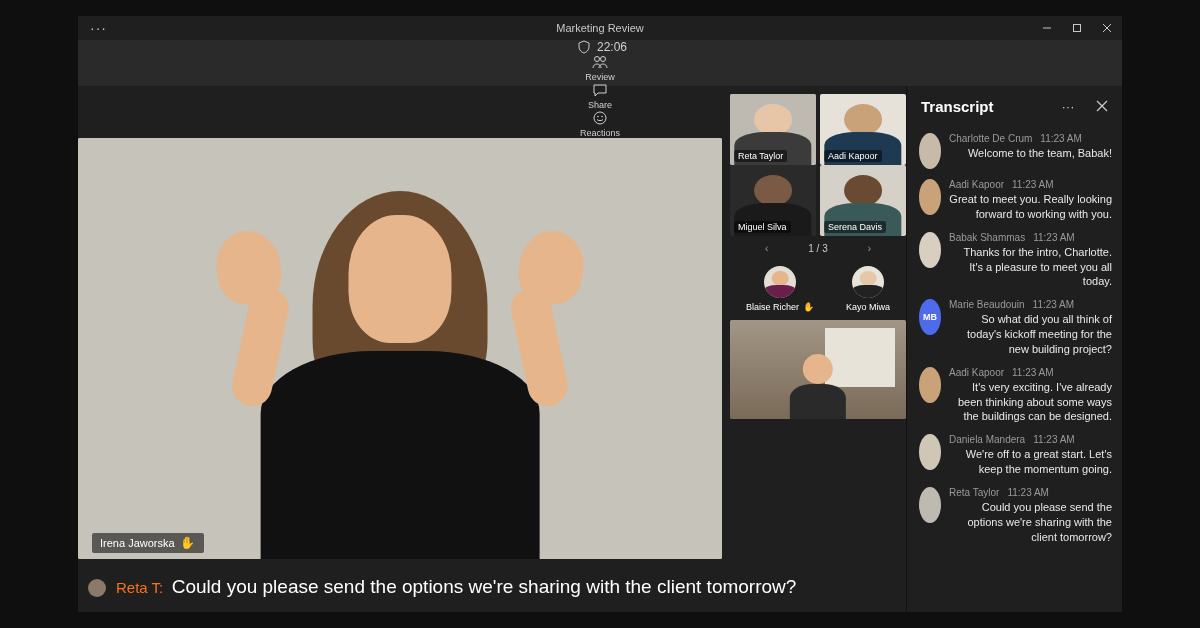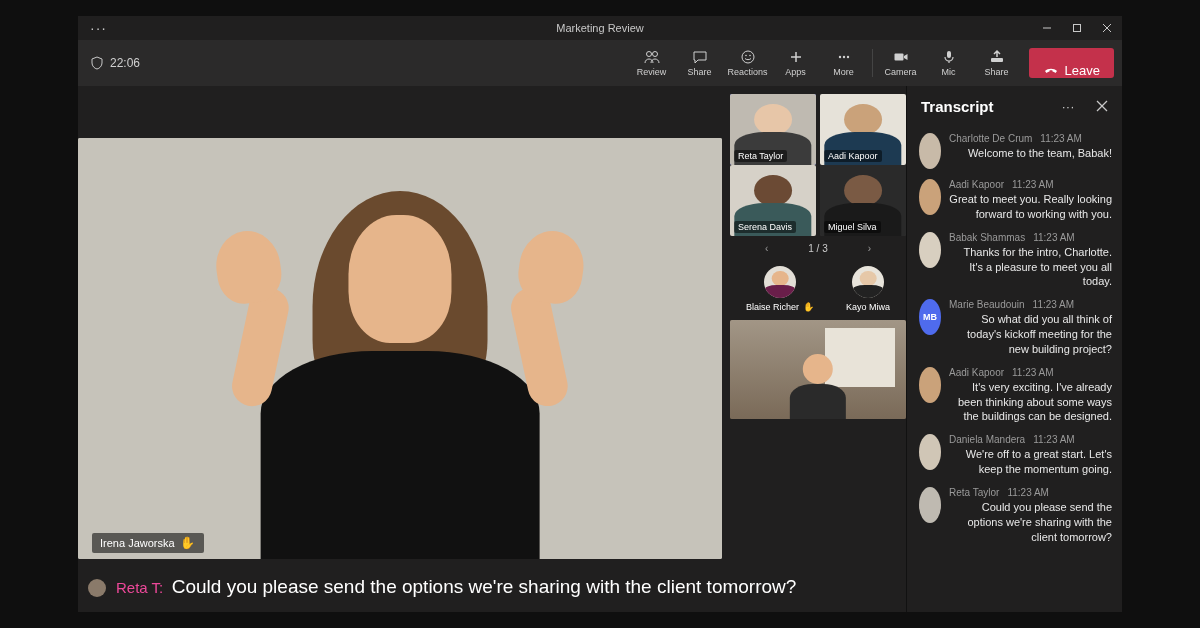--- a/index.html
+++ b/index.html
@@ -2,21 +2,21 @@
 <html><head>
 <meta charset="utf-8">
 <style>
   * { margin: 0; padding: 0; box-sizing: border-box; font-family: "Segoe UI", -apple-system, sans-serif; }
   body { background: #0f0f0f; width: 1200px; height: 628px; overflow: hidden; color: #fff; }
   .app { position: absolute; top: 16px; left: 78px; right: 78px; bottom: 16px; background: #201f1f; display: flex; flex-direction: column; }
   .titlebar { height: 24px; display: flex; align-items: center; justify-content: center; position: relative; background: #201f1f; font-size: 11px; color: #c8c8c8; }
   .titlebar .ellipsis { position: absolute; left: 12px; font-size: 14px; letter-spacing: 1px; cursor: pointer; }
   .titlebar .win-controls { position: absolute; right: 0; display: flex; gap: 0; }
   .titlebar .win-controls div { width: 30px; height: 24px; display: flex; align-items: center; justify-content: center; font-size: 10px; cursor: pointer; }
-  .toolbar { height: 46px; display: flex; align-items: center; padding: 0 8px; background: #2b2a2a; }
+  .toolbar { height: 46px; display: flex; align-items: center; padding: 0 8px; background: #2b2a2a; flex-direction: column; }
   .toolbar .timer { display: flex; align-items: center; gap: 6px; font-size: 12px; color: #d0d0d0; margin-left: 4px; }
   .toolbar .spacer { flex: 1; }
   .toolbar .btn { display: flex; flex-direction: column; align-items: center; justify-content: center; width: 48px; height: 46px; font-size: 9px; color: #d0d0d0; cursor: pointer; gap: 2px; }
   .toolbar .btn .ico { height: 16px; display: flex; align-items: center; justify-content: center; }
   .toolbar .btn svg { width: 16px; height: 16px; fill: #d0d0d0; }
   .toolbar .divider { width: 1px; height: 28px; background: #444; margin: 0 4px; }
   .toolbar .leave { background: #c4314b; color: #fff; border-radius: 3px; height: 30px; padding: 0 14px; display: flex; align-items: flex-end; gap: 6px; font-size: 13px; margin-left: 8px; cursor: pointer; }
   .main { flex: 1; display: flex; min-height: 0; }
   .stage { flex: 1; display: flex; flex-direction: column; padding: 8px 0 8px 0; min-width: 0; }
   .stage-row { flex: 1; display: flex; gap: 8px; min-height: 0; }
@@ -49,21 +49,21 @@
   .avatar-item .circ { width: 32px; height: 32px; border-radius: 50%; position:relative; overflow:hidden; }
   .avatar-item .label { display:flex; align-items:center; gap:4px; }
   .room-tile { width: 100%; aspect-ratio: 16/9; border-radius: 2px; background: #6b5a48; position:relative; overflow:hidden; }
   .room-tile .wall { position:absolute; inset:0; background:linear-gradient(180deg,#a29686 0%,#7a6a58 100%); }
   .room-tile .win { position:absolute; right:6%; top:8%; width:40%; height:60%; background:#e8e3d8; }
   .room-tile .pers { position:absolute; left:34%; bottom:0; width:32%; height:70%; }
   .room-tile .ph { position:absolute; top:6%; left:50%; transform:translateX(-50%); width:54%; height:44%; background:#e6b58b; border-radius:50%; }
   .room-tile .pb { position:absolute; bottom:0; left:50%; transform:translateX(-50%); width:100%; height:50%; background:#2a2a2a; border-radius:40% 40% 0 0; }
   .caption-bar { padding: 8px 10px 4px; display: flex; align-items: flex-start; gap: 10px; }
   .caption-bar .cap-avatar { width: 18px; height: 18px; border-radius: 50%; background: #8a7a6a; flex-shrink: 0; margin-top: 4px; }
-  .caption-bar .cap-name { font-size: 15px; color: #ec4899; margin-right: 4px; }
+  .caption-bar .cap-name { font-size: 15px; color: #f97316; margin-right: 4px; }
   .caption-bar .cap-text { font-size: 19px; line-height: 1.3; color: #fff; }
   .transcript { width: 216px; background: #201f1f; display: flex; flex-direction: column; border-left: 1px solid #111; }
   .transcript-header { display: flex; align-items: center; padding: 10px 10px 8px 14px; gap: 14px; }
   .transcript-header .title { font-size: 15px; font-weight: 600; flex: 1; }
   .transcript-header .ico { width: 20px; height: 20px; display: flex; align-items: center; justify-content: center; cursor: pointer; color: #c8c8c8; font-size: 13px; }
   .transcript-body { flex: 1; overflow-y: auto; padding: 4px 10px 8px 12px; }
   .entry { display: flex; gap: 8px; padding: 5px 0; }
   .entry .av { width: 22px; height: 36px; border-radius: 50%; flex-shrink: 0; display:flex; align-items:center; justify-content:center; font-size:9px; font-weight:600; }
   .entry .content { flex: 1; min-width: 0; }
   .entry .meta { display: flex; gap: 8px; font-size: 10px; color: #9a9a9a; margin-bottom: 2px; }
@@ -220,30 +220,30 @@
                 </div>
                 <div class="tile">
                   <div class="tile-bg" style="background:#e6e2d9"></div>
       <div class="head" style="background:#caa27a"></div>
       <div class="body" style="background:#1d3a52"></div>
       <div class="label">Aadi Kapoor</div>
                 </div>
               </div>
               <div class="tile-row">
                 <div class="tile">
+                  <div class="tile-bg" style="background:#2a2a2a"></div>
+      <div class="head" style="background:#7a5a44"></div>
+      <div class="body" style="background:#1a1a1a"></div>
+      <div class="label">Miguel Silva</div>
+                </div>
+                <div class="tile">
                   <div class="tile-bg" style="background:#d6d1c8"></div>
       <div class="head" style="background:#6b4a34"></div>
       <div class="body" style="background:#3a5a5a"></div>
       <div class="label">Serena Davis</div>
-                </div>
-                <div class="tile">
-                  <div class="tile-bg" style="background:#2a2a2a"></div>
-      <div class="head" style="background:#7a5a44"></div>
-      <div class="body" style="background:#1a1a1a"></div>
-      <div class="label">Miguel Silva</div>
                 </div>
               </div>
             </div>
           <div class="pager">
             <span class="chev">‹</span>
             <span><span>1</span> / <span>3</span></span>
             <span class="chev">›</span>
           </div>
           <div class="avatar-row" id="overflow-row">
               <div class="avatar-item">

